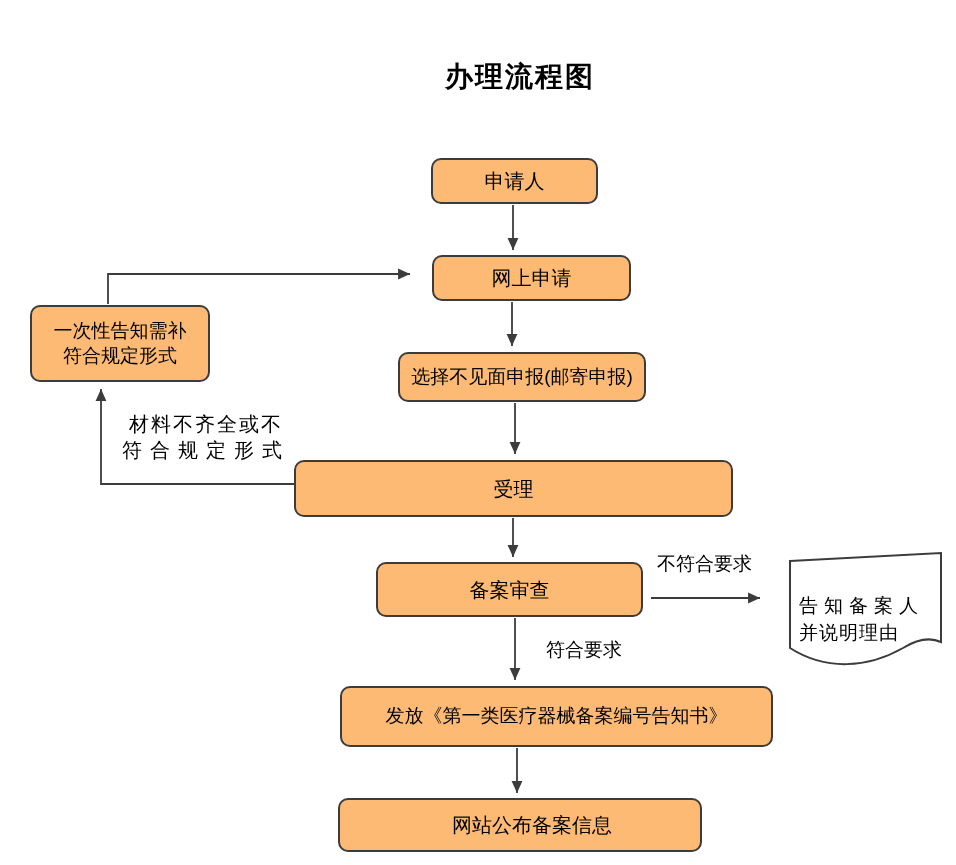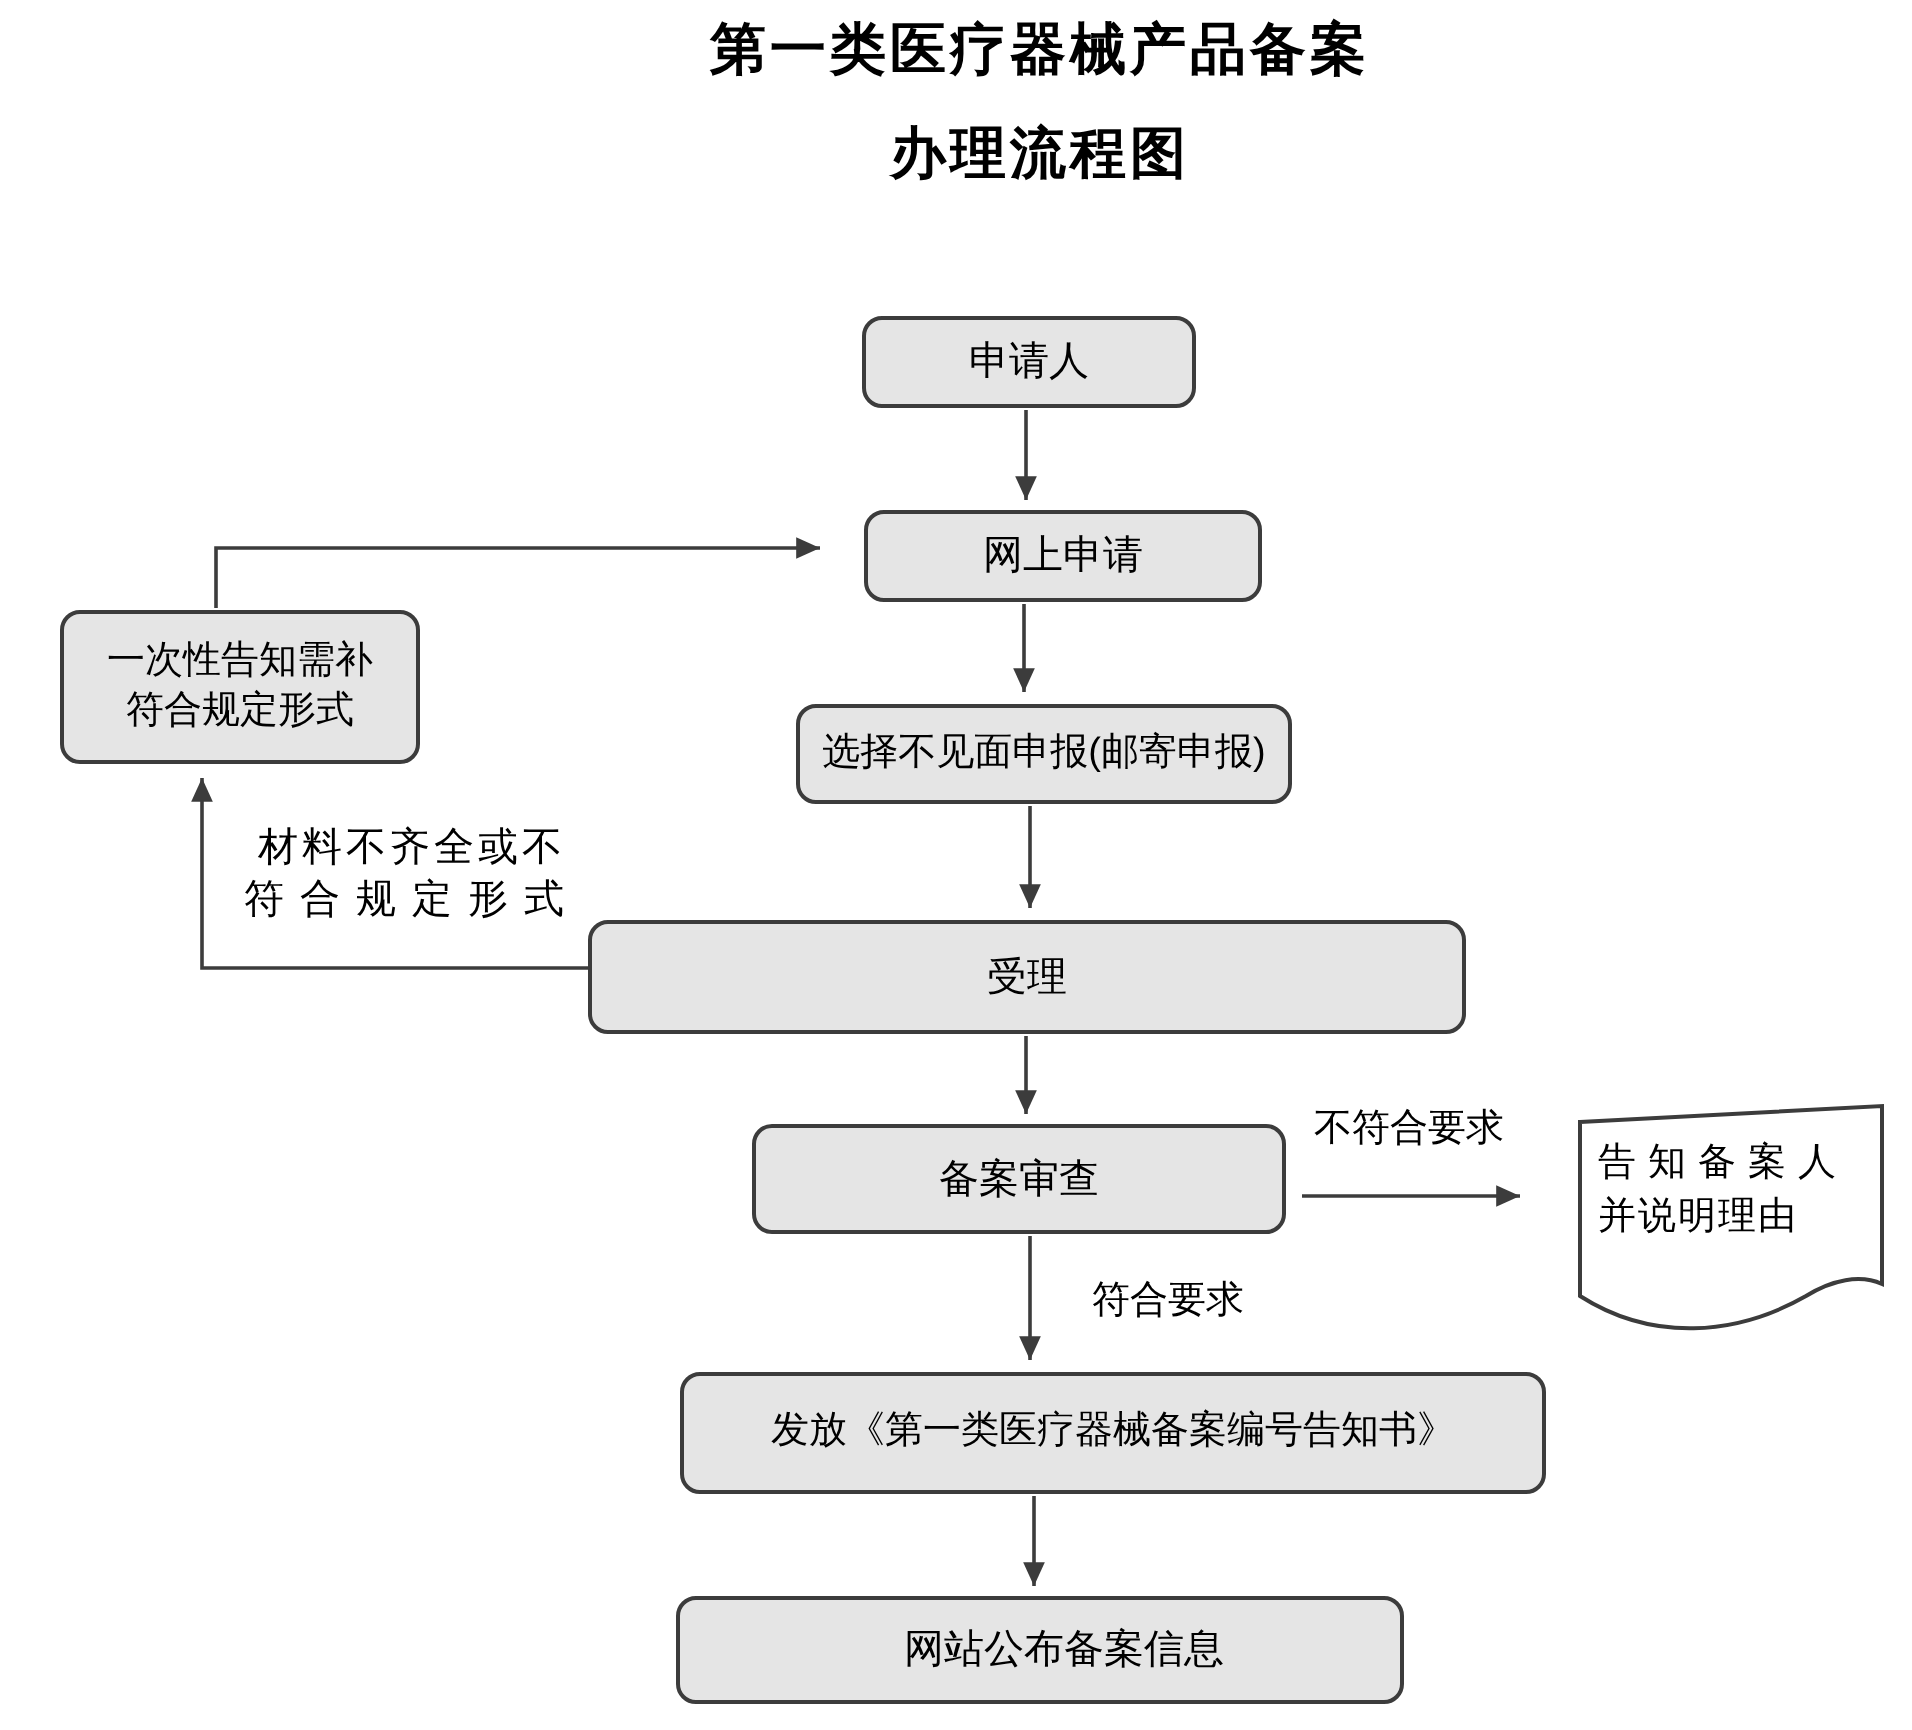--- a/index.html
+++ b/index.html
@@ -29,21 +29,21 @@
     font-size: 28px;
     letter-spacing: 2px;
     color: #000000;
   }
   #title-line1 { top: 6px; }
   #title-line2 { top: 58px; }
   .node {
     position: absolute;
     border: 2px solid #3c3c3c;
     border-radius: 10px;
-    background: #e5e5e5;
+    background: #fdba74;
     display: flex;
     align-items: center;
     justify-content: center;
     text-align: center;
     font-size: 20px;
     color: #000000;
     line-height: 1.3;
   }
   #n-applicant { left: 431px; top: 158px; width: 167px; height: 46px; }
   #n-online    { left: 432px; top: 255px; width: 199px; height: 46px; }
@@ -67,29 +67,28 @@
     text-align: center; font-size: 20px; line-height: 26px;
   }
   #lbl-incomplete .l1 { letter-spacing: 2px; display: block; }
   #lbl-incomplete .l2 { letter-spacing: 8px; display: block; }
   #doc-text {
     position: absolute;
     left: 799px; top: 568px; width: 136px;
     font-size: 19px; line-height: 27px;
     color: #000000;
   }
-  #doc-text .l1 { letter-spacing: 6px; display: block; }
+  #doc-text .l1 { letter-spacing: 6px; display: block; margin-top: 24px; }
   #doc-text .l2 { letter-spacing: 1px; display: block; }
 </style>
 </head>
 <body>
 
 <div id="canvas">
 
-  <div class="title" id="title-line1">第一类医疗器械产品备案</div>
   <div class="title" id="title-line2">办理流程图</div>
 
   <svg id="edge-layer" viewBox="0 0 956 865" xmlns="http://www.w3.org/2000/svg">
     <defs>
       <marker id="arrowhead" markerUnits="userSpaceOnUse" viewBox="0 0 12 12" refX="11" refY="6" markerWidth="13" markerHeight="13" orient="auto-start-reverse">
         <path d="M0,1 L11,6 L0,11 Z" fill="#3c3c3c"></path>
       </marker>
     </defs>
 
     <path d="M513,205 L513,250" stroke="#3c3c3c" stroke-width="1.8" fill="none" marker-end="url(#arrowhead)"></path>

